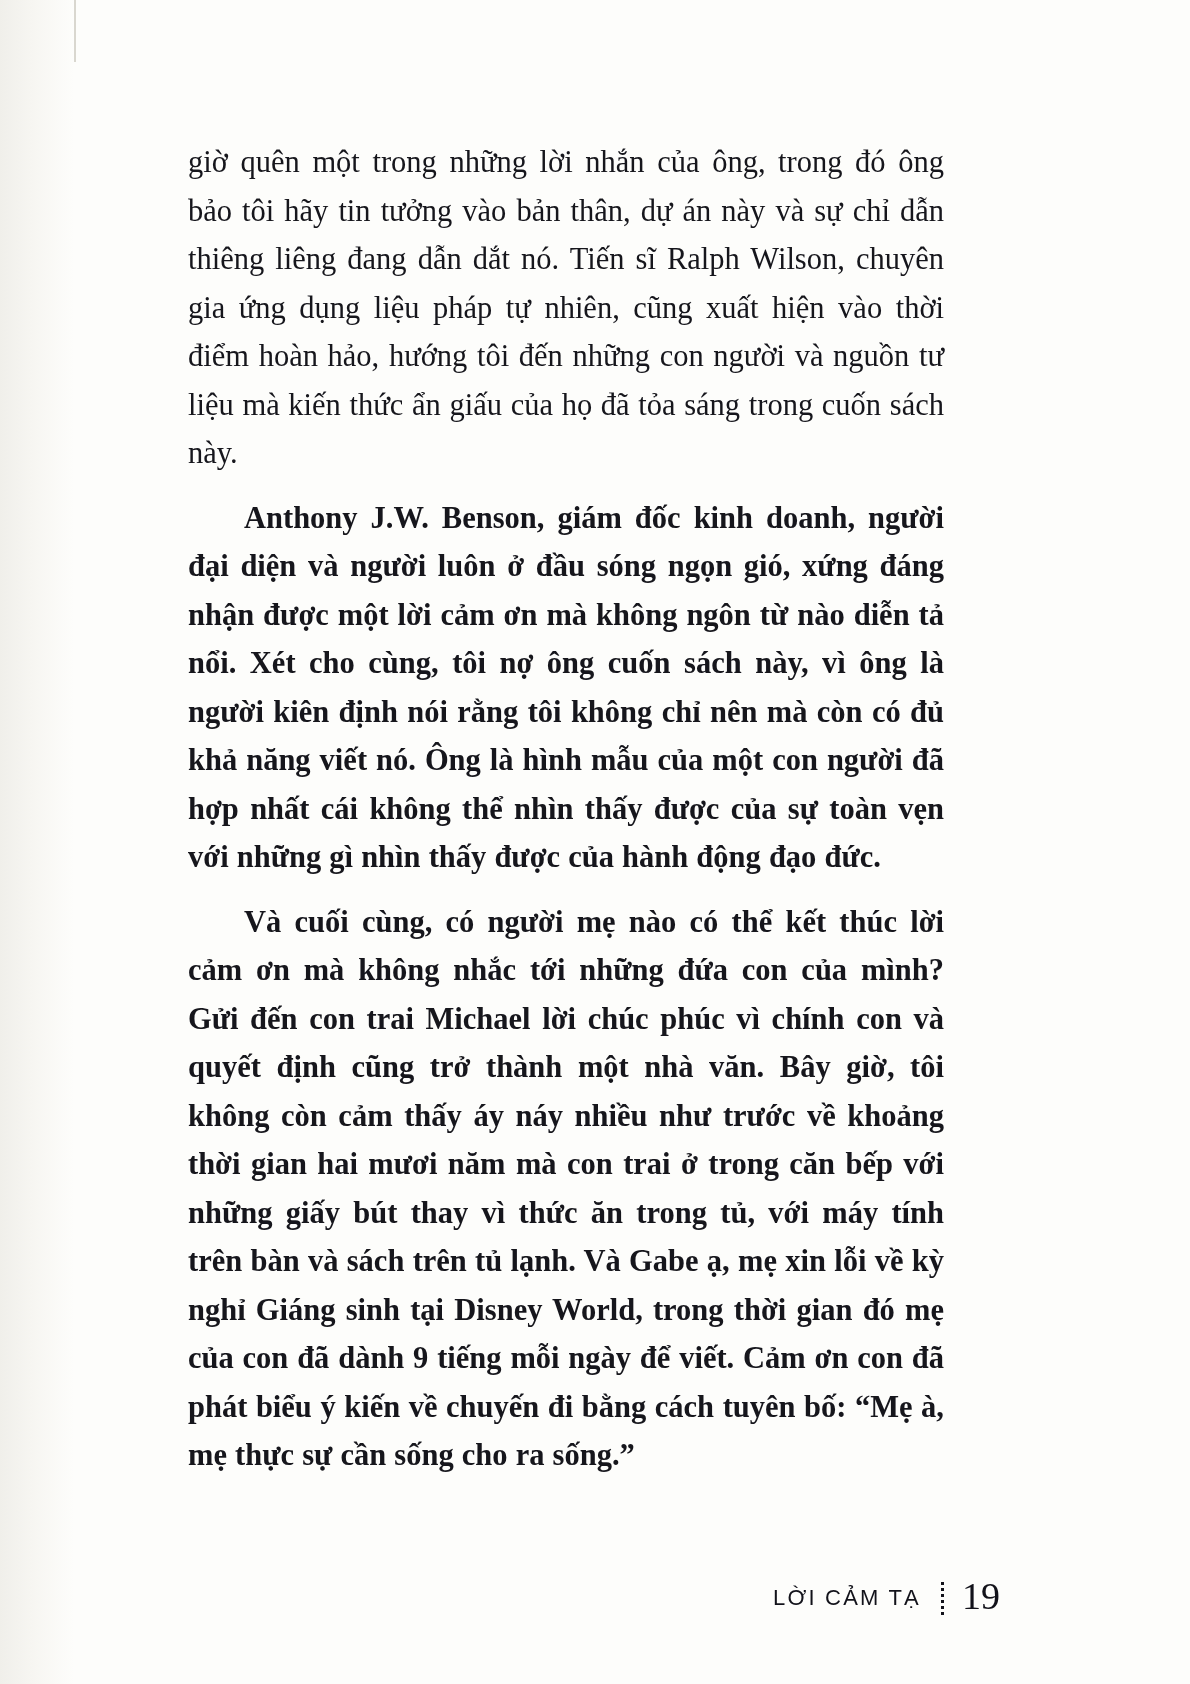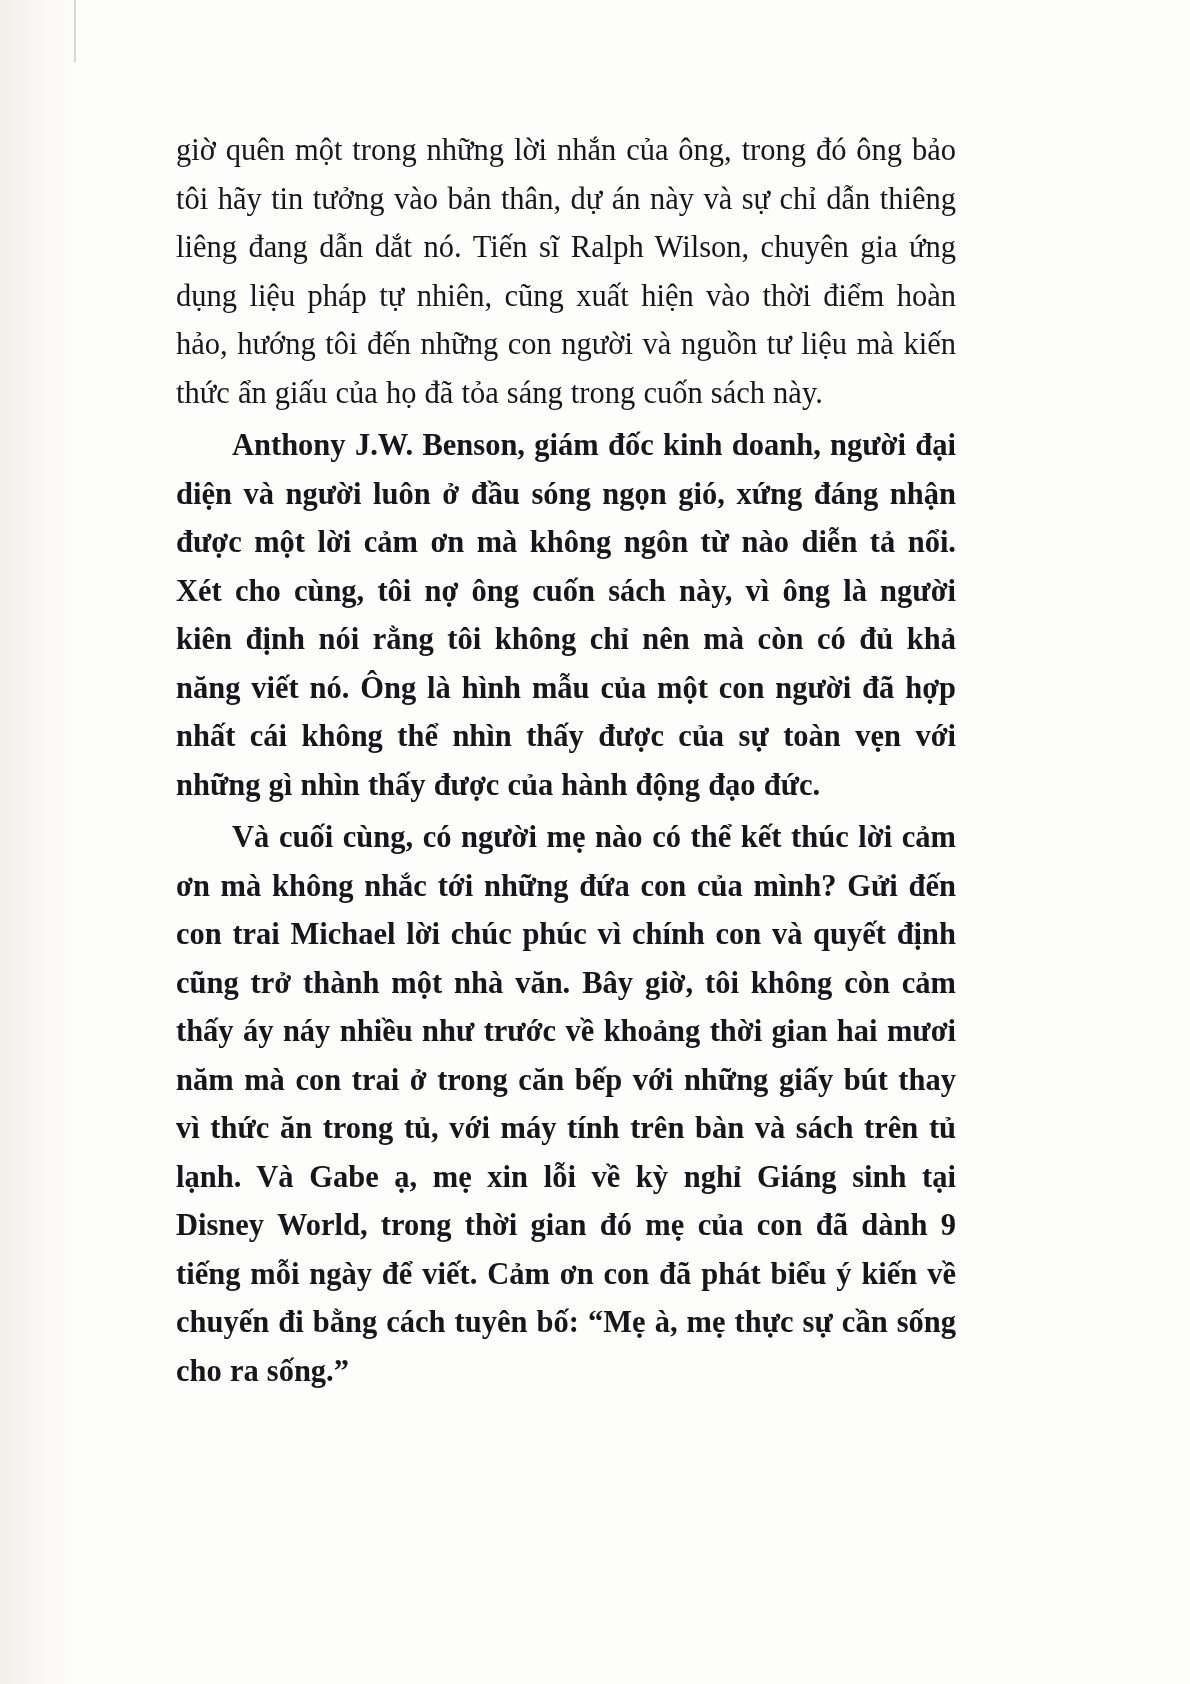--- a/index.html
+++ b/index.html
@@ -33,21 +33,21 @@
     height: 62px;
     background: #d9d7cf;
   }
   .text-block {
     position: absolute;
     left: 172px;
     top: 122px;
     width: 788px;
   }
   p.para {
-    margin: 4px;
+    margin: 16px;
     font-family: "Liberation Serif", "DejaVu Serif", serif;
     font-size: 30.5px;
     line-height: 48.5px;
     color: #16161c;
     text-align: justify;
     text-indent: 56px;
     word-spacing: 0.5px;
     -webkit-font-smoothing: antialiased;
   }
   p.para.first {
@@ -109,14 +109,26 @@
 
   <div class="scan-edge-left"></div>
   <div class="scan-edge-mark"></div>
 
   <div class="text-block">
     <p class="para first">giờ quên một trong những lời nhắn của ông, trong đó ông bảo tôi hãy tin tưởng vào bản thân, dự án này và sự chỉ dẫn thiêng liêng đang dẫn dắt nó. Tiến sĩ Ralph Wilson, chuyên gia ứng dụng liệu pháp tự nhiên, cũng xuất hiện vào thời điểm hoàn hảo, hướng tôi đến những con người và nguồn tư liệu mà kiến thức ẩn giấu của họ đã tỏa sáng trong cuốn sách này.</p>
     <p class="para">Anthony J.W. Benson, giám đốc kinh doanh, người đại diện và người luôn ở đầu sóng ngọn gió, xứng đáng nhận được một lời cảm ơn mà không ngôn từ nào diễn tả nổi. Xét cho cùng, tôi nợ ông cuốn sách này, vì ông là người kiên định nói rằng tôi không chỉ nên mà còn có đủ khả năng viết nó. Ông là hình mẫu của một con người đã hợp nhất cái không thể nhìn thấy được của sự toàn vẹn với những gì nhìn thấy được của hành động đạo đức.</p>
     <p class="para">Và cuối cùng, có người mẹ nào có thể kết thúc lời cảm ơn mà không nhắc tới những đứa con của mình? Gửi đến con trai Michael lời chúc phúc vì chính con và quyết định cũng trở thành một nhà văn. Bây giờ, tôi không còn cảm thấy áy náy nhiều như trước về khoảng thời gian hai mươi năm mà con trai ở trong căn bếp với những giấy bút thay vì thức ăn trong tủ, với máy tính trên bàn và sách trên tủ lạnh. Và Gabe ạ, mẹ xin lỗi về kỳ nghỉ Giáng sinh tại Disney World, trong thời gian đó mẹ của con đã dành 9 tiếng mỗi ngày để viết. Cảm ơn con đã phát biểu ý kiến về chuyến đi bằng cách tuyên bố: “Mẹ à, mẹ thực sự cần sống cho ra sống.”</p>
   </div>
 
+  <div class="footer">
+    <span class="footer-label">LỜI CẢM TẠ</span>
+    <span class="footer-sep">
+      <i></i>
+        <i></i>
+        <i></i>
+        <i></i>
+        <i></i>
+        <i></i>
+    </span>
+    <span class="footer-page">19</span>
+  </div>
 
 </div>
 
 </body></html>

